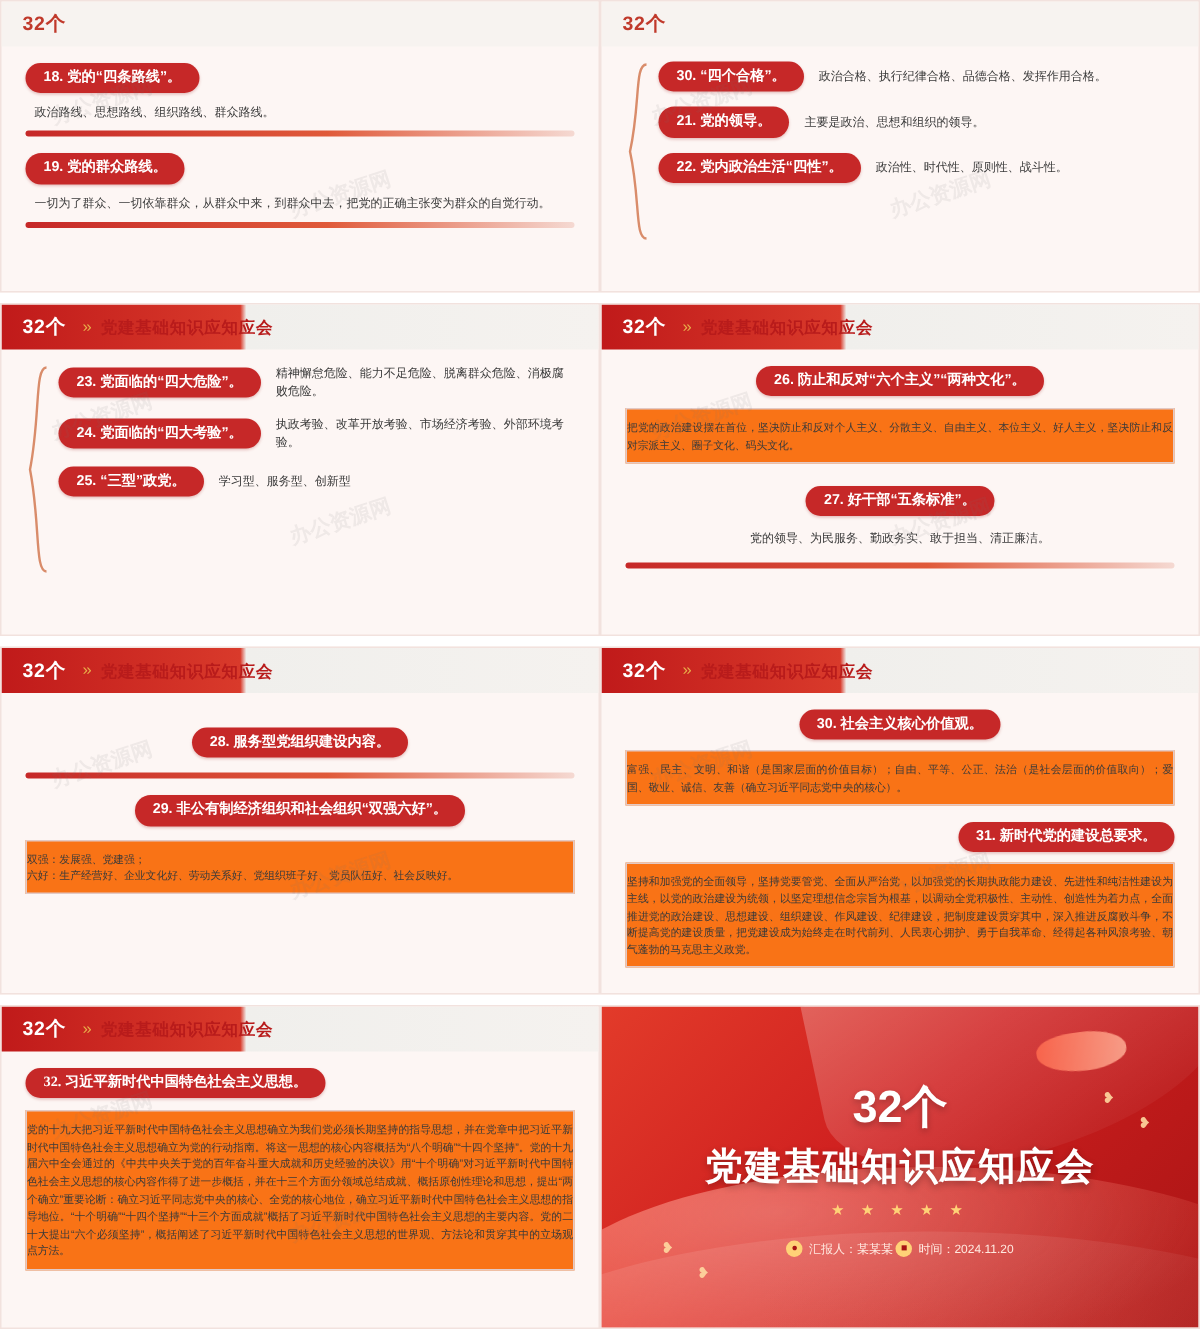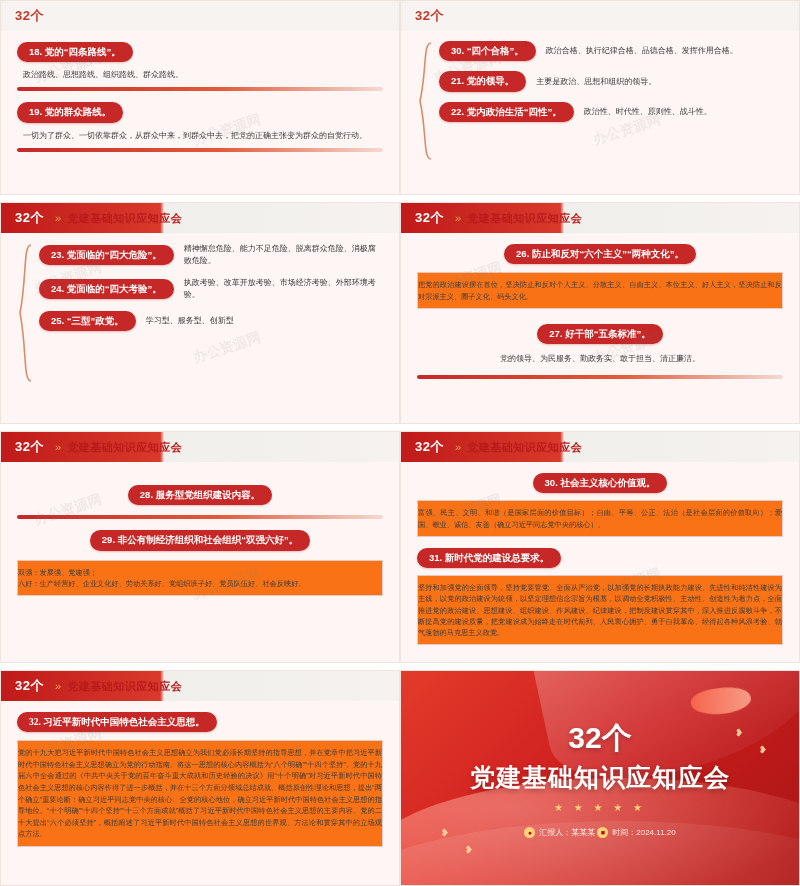--- a/index.html
+++ b/index.html
@@ -272,21 +272,21 @@
     <div class="hdr">
       <span class="hdr-num">32个</span>
       <span class="hdr-arrows">»</span>
       <span class="hdr-title">党建基础知识应知应会</span>
     </div>
     <div class="body">
       <div style="text-align:center;">
         <span class="pill">30. 社会主义核心价值观。</span>
       </div>
       <div class="para-box" style="margin-top:7px;">富强、民主、文明、和谐（是国家层面的价值目标）；自由、平等、公正、法治（是社会层面的价值取向）；爱国、敬业、诚信、友善（确立习近平同志党中央的核心）。</div>
-      <div style="text-align:left;margin-top:10px;">
+      <div style="text-align:right;margin-top:10px;">
         <span class="pill">31. 新时代党的建设总要求。</span>
       </div>
       <div class="para-box" style="margin-top:7px;">坚持和加强党的全面领导，坚持党要管党、全面从严治党，以加强党的长期执政能力建设、先进性和纯洁性建设为主线，以党的政治建设为统领，以坚定理想信念宗旨为根基，以调动全党积极性、主动性、创造性为着力点，全面推进党的政治建设、思想建设、组织建设、作风建设、纪律建设，把制度建设贯穿其中，深入推进反腐败斗争，不断提高党的建设质量，把党建设成为始终走在时代前列、人民衷心拥护、勇于自我革命、经得起各种风浪考验、朝气蓬勃的马克思主义政党。</div>
     </div>
     <div class="wm2">办公资源网</div>
     <div class="wm3">办公资源网</div>
   </div>
 
   <div class="gap"></div>
 

